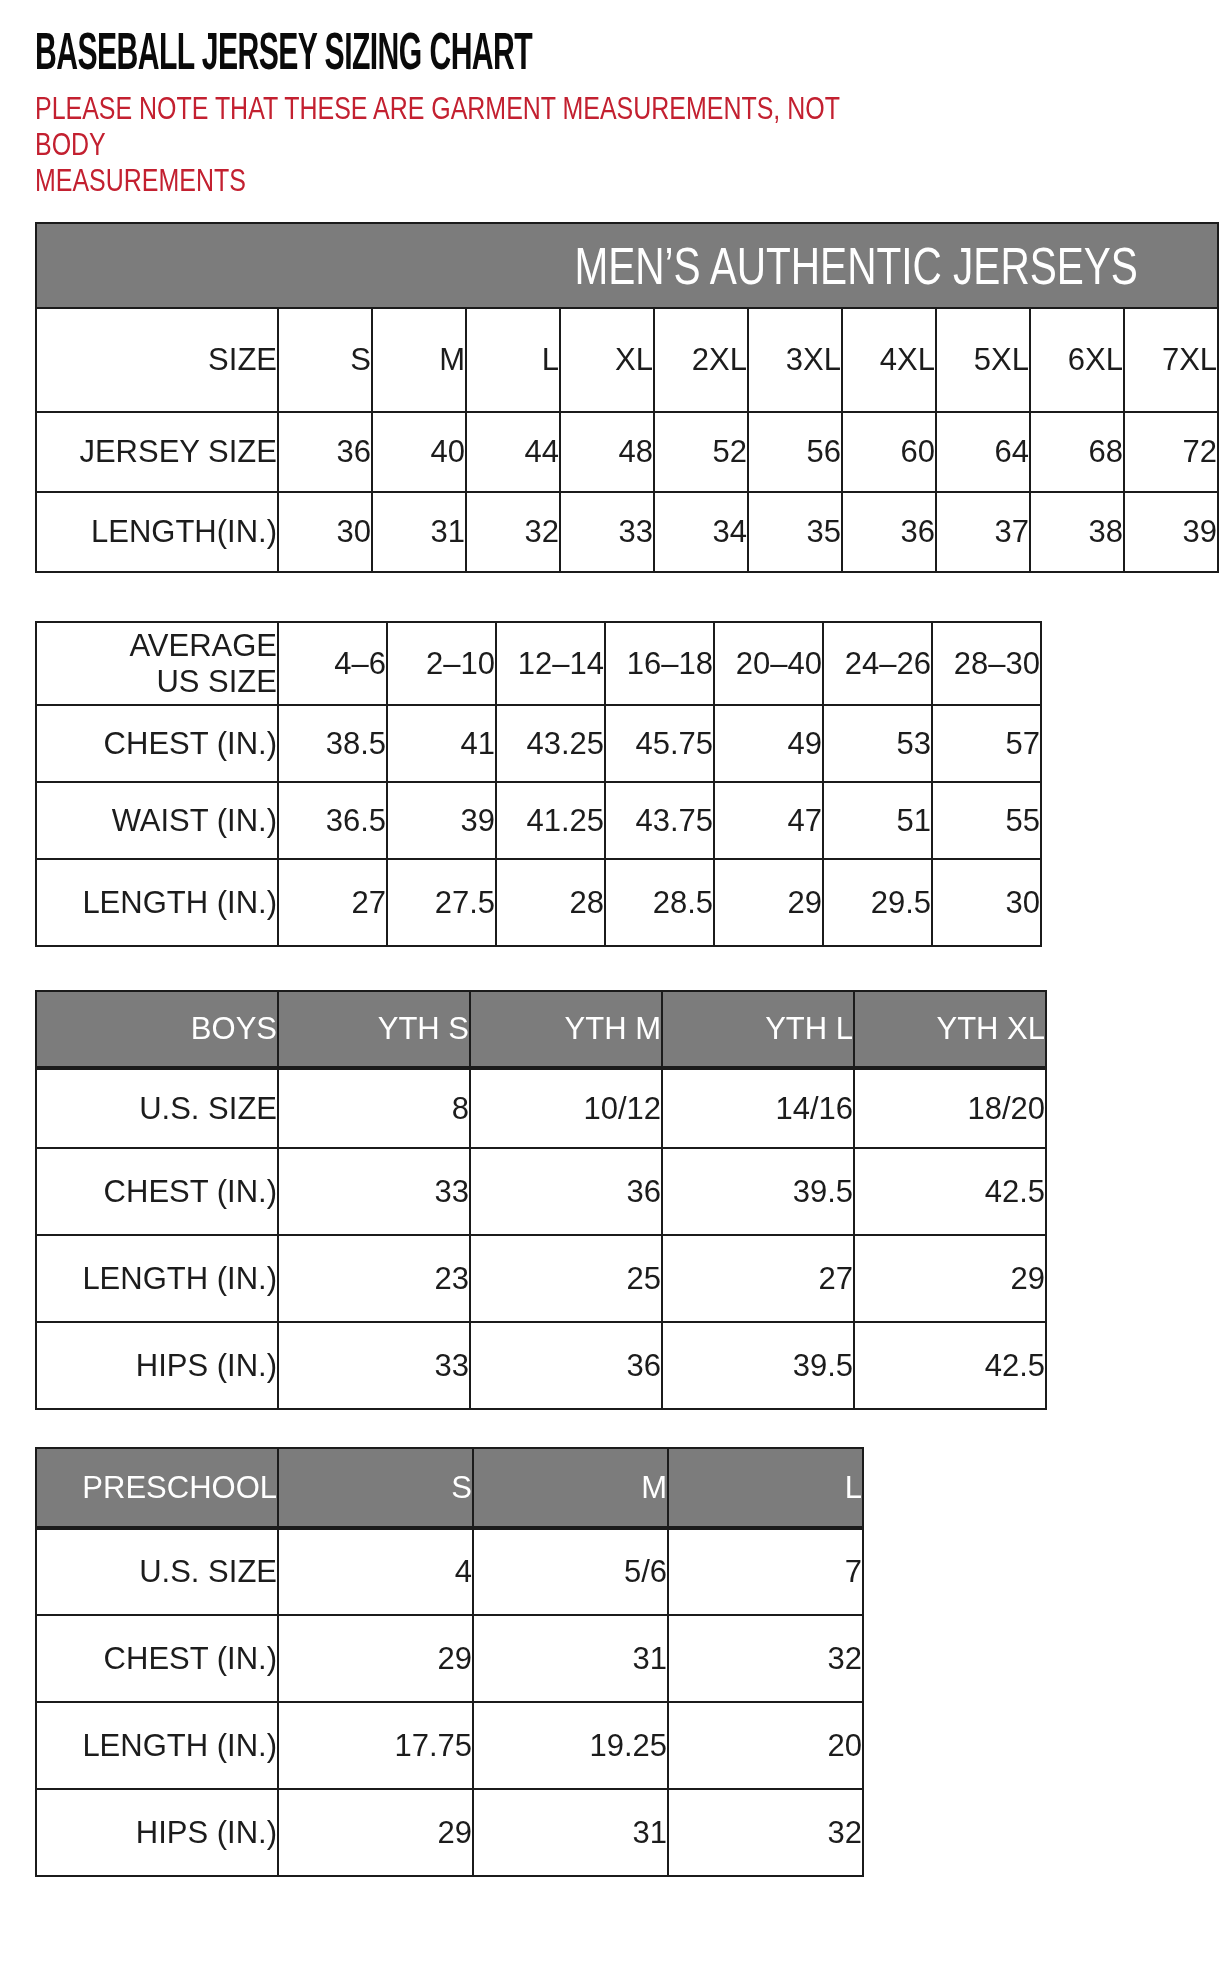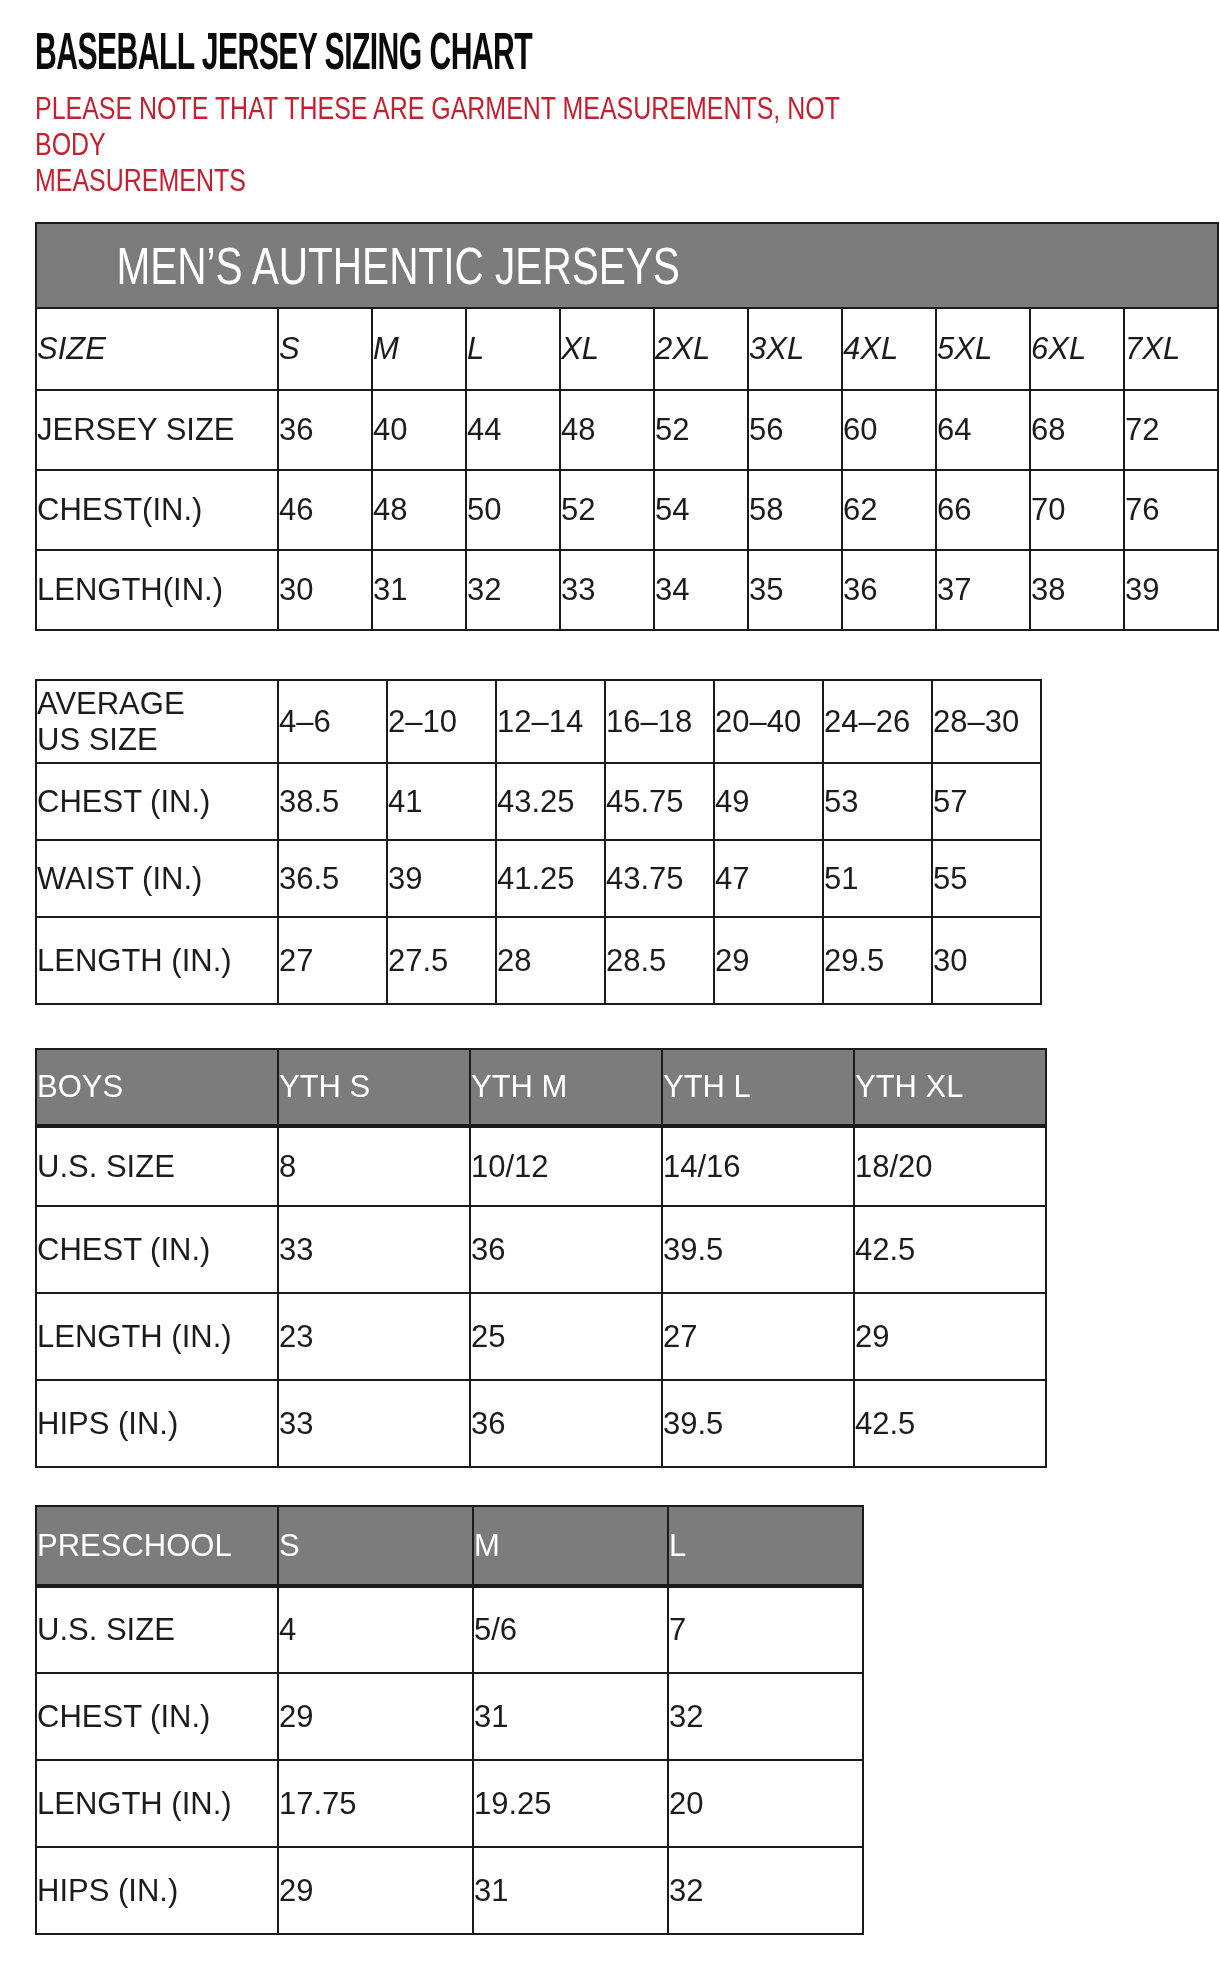--- a/index.html
+++ b/index.html
@@ -29,21 +29,21 @@
   .note{
     margin:4px 0 24px 0;
     font-size:32px;line-height:36px;
     color:var(--accent-red,#c32030);
     width:1130px;
     transform:scaleX(0.78);transform-origin:left top;
   }
 
   table{
     border-collapse:collapse;table-layout:fixed;
-    text-align:left;
+    text-align:right;
   }
   th,td{
     border:2px solid #1b1b1b;
     padding:0;vertical-align:middle;
     font-size:31px;font-weight:400;
     color:var(--text-black,#1c1c1c);
     overflow:hidden;
   }
   .gray-cell{
     background:var(--header-gray,#7c7c7c);
@@ -54,21 +54,21 @@
   .hdr-b4 th{border-bottom-width:4px;}
 
   .banner-text{
     display:inline-block;font-size:52px;white-space:nowrap;
     transform:scaleX(0.78);transform-origin:center center;
   }
   .two-line-label{
     display:inline-block;max-width:172px;line-height:1.15;
   }
 
-  .h85{height:85px;} .h83{height:83px;} .h82{height:82px;font-style:italic;}
+  .h85{height:85px;} .h83{height:83px;} .h82{height:104px;}
   .h80{height:80px;} .h78{height:87px;margin-left:28px;} .h77{height:77px;}
 
   .t-mens{width:1182px;}
   .t-womens{width:1005px;margin-top:48px;}
   .t-boys{width:1010px;margin-top:43px;}
   .t-preschool{width:827px;margin-top:37px;}
 </style>
 </head>
 <body>
 
@@ -119,33 +119,20 @@
       <td>44</td>
       <td>48</td>
       <td>52</td>
       <td>56</td>
       <td>60</td>
       <td>64</td>
       <td>68</td>
       <td>72</td>
     </tr>
     <tr class="h80">
-      <td>CHEST(IN.)</td>
-      <td>46</td>
-      <td>48</td>
-      <td>50</td>
-      <td>52</td>
-      <td>54</td>
-      <td>58</td>
-      <td>62</td>
-      <td>66</td>
-      <td>70</td>
-      <td>76</td>
-    </tr>
-    <tr class="h80">
       <td>LENGTH(IN.)</td>
       <td>30</td>
       <td>31</td>
       <td>32</td>
       <td>33</td>
       <td>34</td>
       <td>35</td>
       <td>36</td>
       <td>37</td>
       <td>38</td>

